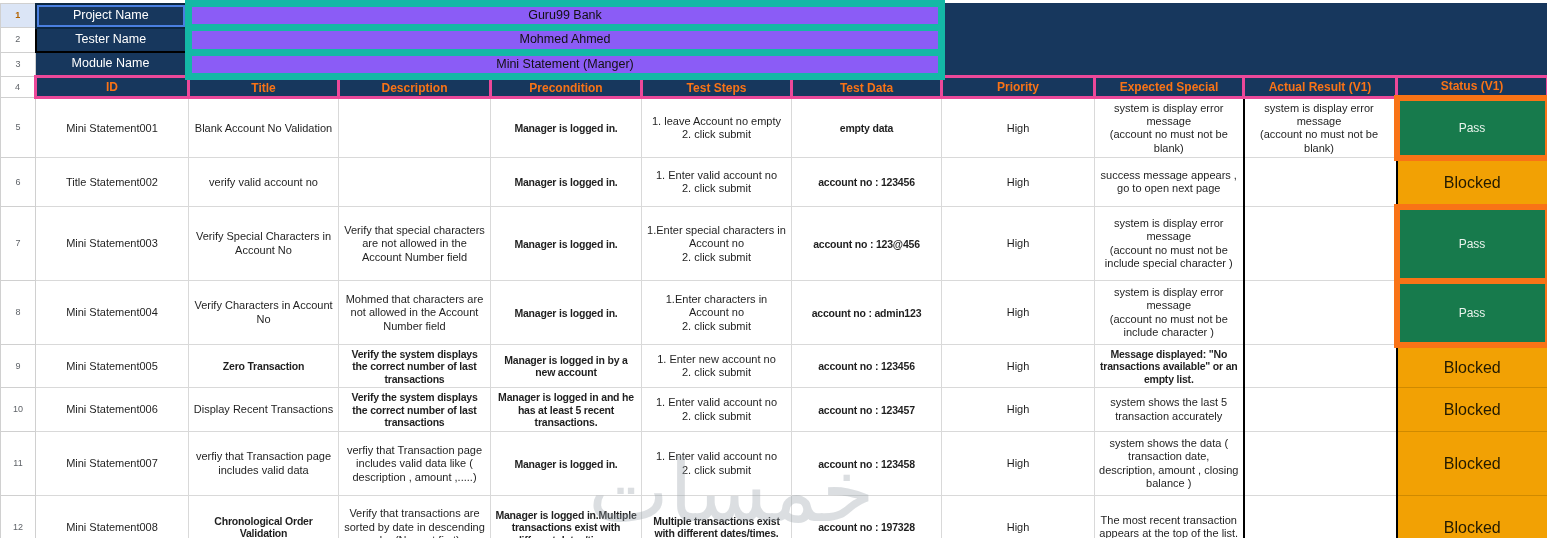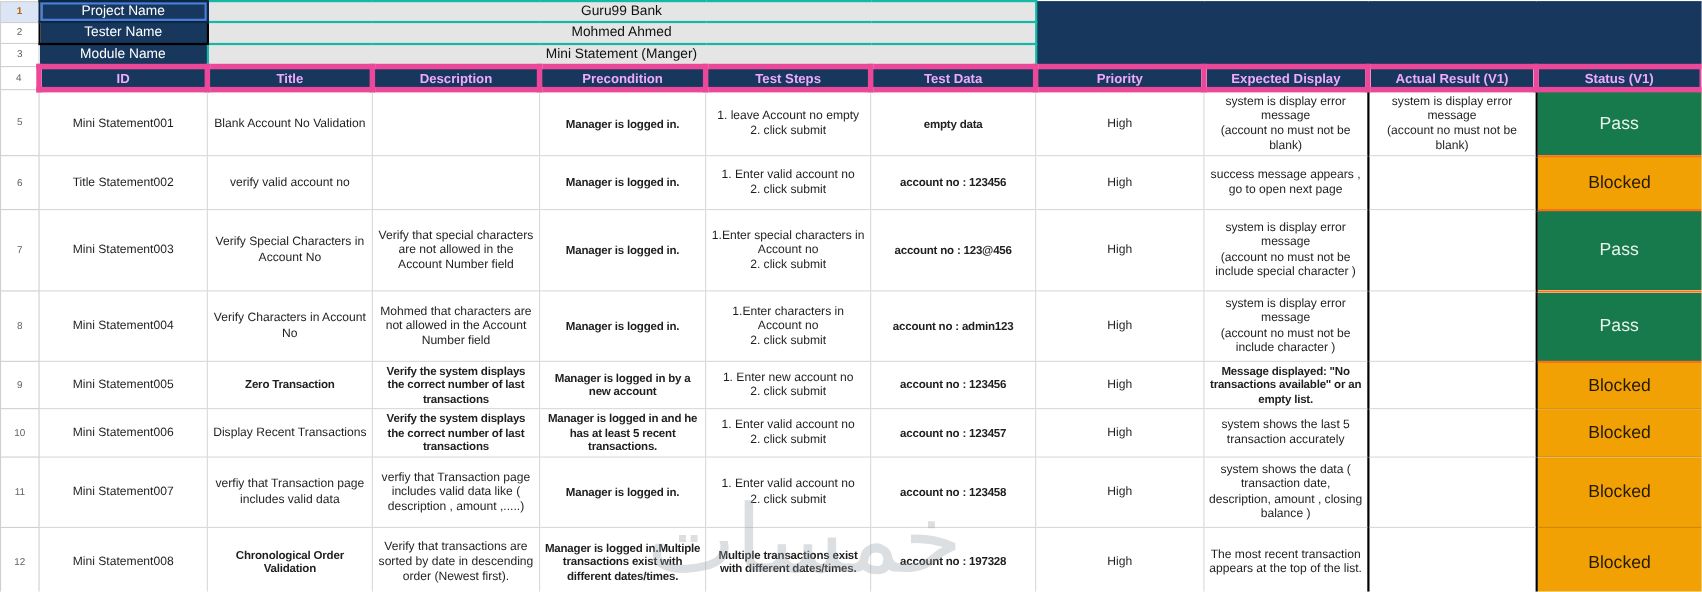--- a/index.html
+++ b/index.html
@@ -7,28 +7,28 @@
   .sheet{position:relative;width:1547px;height:538px;overflow:hidden;background:#fff;}
   table{border-collapse:collapse;table-layout:fixed;width:1547px;}
   td,th{border:1px solid #d9d9d9;padding:1px 4px;vertical-align:middle;text-align:center;
         font-size:11px;line-height:1.22;white-space:pre-line;word-wrap:break-word;overflow:hidden;}
   
   td.gutter{background:#ffffff;color:#5f6368;font-size:9px;border-color:#d0d0d0;padding:0;}
   td.gutter.sel{background:#dbe5f6;color:#b36200;font-weight:bold;}
   td.label{background:#17375d;color:#ffffff;font-size:12.5px;font-weight:500;}
   td.label.blk{border:2px solid #000;}
   td.label.selected{box-shadow:inset 0 0 0 2px #4a7fe0;border:2px solid #0b2742;}
-  td.value{font-size:12.5px;border:2px solid #14b8a6;background:#e5e5e5;color:#111;}
+  td.value{font-size:12.5px;border:7px solid #14b8a6;background:#8b5cf6;color:#111;}
   td.navyblock{background:#17375d;border:1px solid #17375d;}
-  tr.hdr th{background:#17375d;color:#f0abfc;font-size:12px;font-weight:bold;border:5px solid #ec4899;}
+  tr.hdr th{background:#17375d;color:#f97316;font-size:12px;font-weight:bold;border:3px solid #ec4899;}
   
   td.cbold{font-weight:bold;font-size:10.5px;letter-spacing:-0.2px;line-height:1.18;margin-left:48px;}
   td.col-actual{border-left:2px solid #000;border-right:2px solid #000;}
   th.col-actual{border-left:2px solid #000;border-right:2px solid #000;}
-  td.status-pass{background:#177a4c;color:#e9f3ec;border:2px solid #f97316;font-size:16px;}
+  td.status-pass{background:#177a4c;color:#e9f3ec;border:6px solid #f97316;font-size:12px;}
   td.status-blocked{background:#f2a104;color:#231a00;border:1px solid #cf8a00;font-size:16px;}
   
   tr.r1{height:18px;} tr.r2{height:19px;} tr.r3{height:20px;} tr.r4{height:18px;}
   tr.r5{height:60px;} tr.r6{height:49px;} tr.r7{height:74px;} tr.r8{height:64px;}
   tr.r9{height:43px;} tr.r10{height:44px;} tr.r11{height:64px;} tr.r12{height:63px;}
   .watermark{position:absolute;left:588px;top:448px;font-family:"DejaVu Sans",sans-serif;
              font-size:86px;font-weight:normal;color:#9aa3ab;opacity:.35;direction:rtl;
              pointer-events:none;letter-spacing:6px;line-height:1;}
 </style>
 </head>
@@ -70,21 +70,21 @@
 
   <tr class="r4 hdr">
     <td class="gutter">4</td>
     <th>ID</th>
     <th>Title</th>
     <th>Description</th>
     <th>Precondition</th>
     <th>Test Steps</th>
     <th>Test Data</th>
     <th>Priority</th>
-    <th>Expected Display</th>
+    <th>Expected Special</th>
     <th class="col-actual">Actual Result (V1)</th>
     <th>Status (V1)</th>
   </tr>
 
   <tr class="r5">
     <td class="gutter">5</td>
     <td>Mini Statement001</td>
     <td>Blank Account No Validation</td>
     <td></td>
     <td class="cbold">Manager  is logged in.</td>

